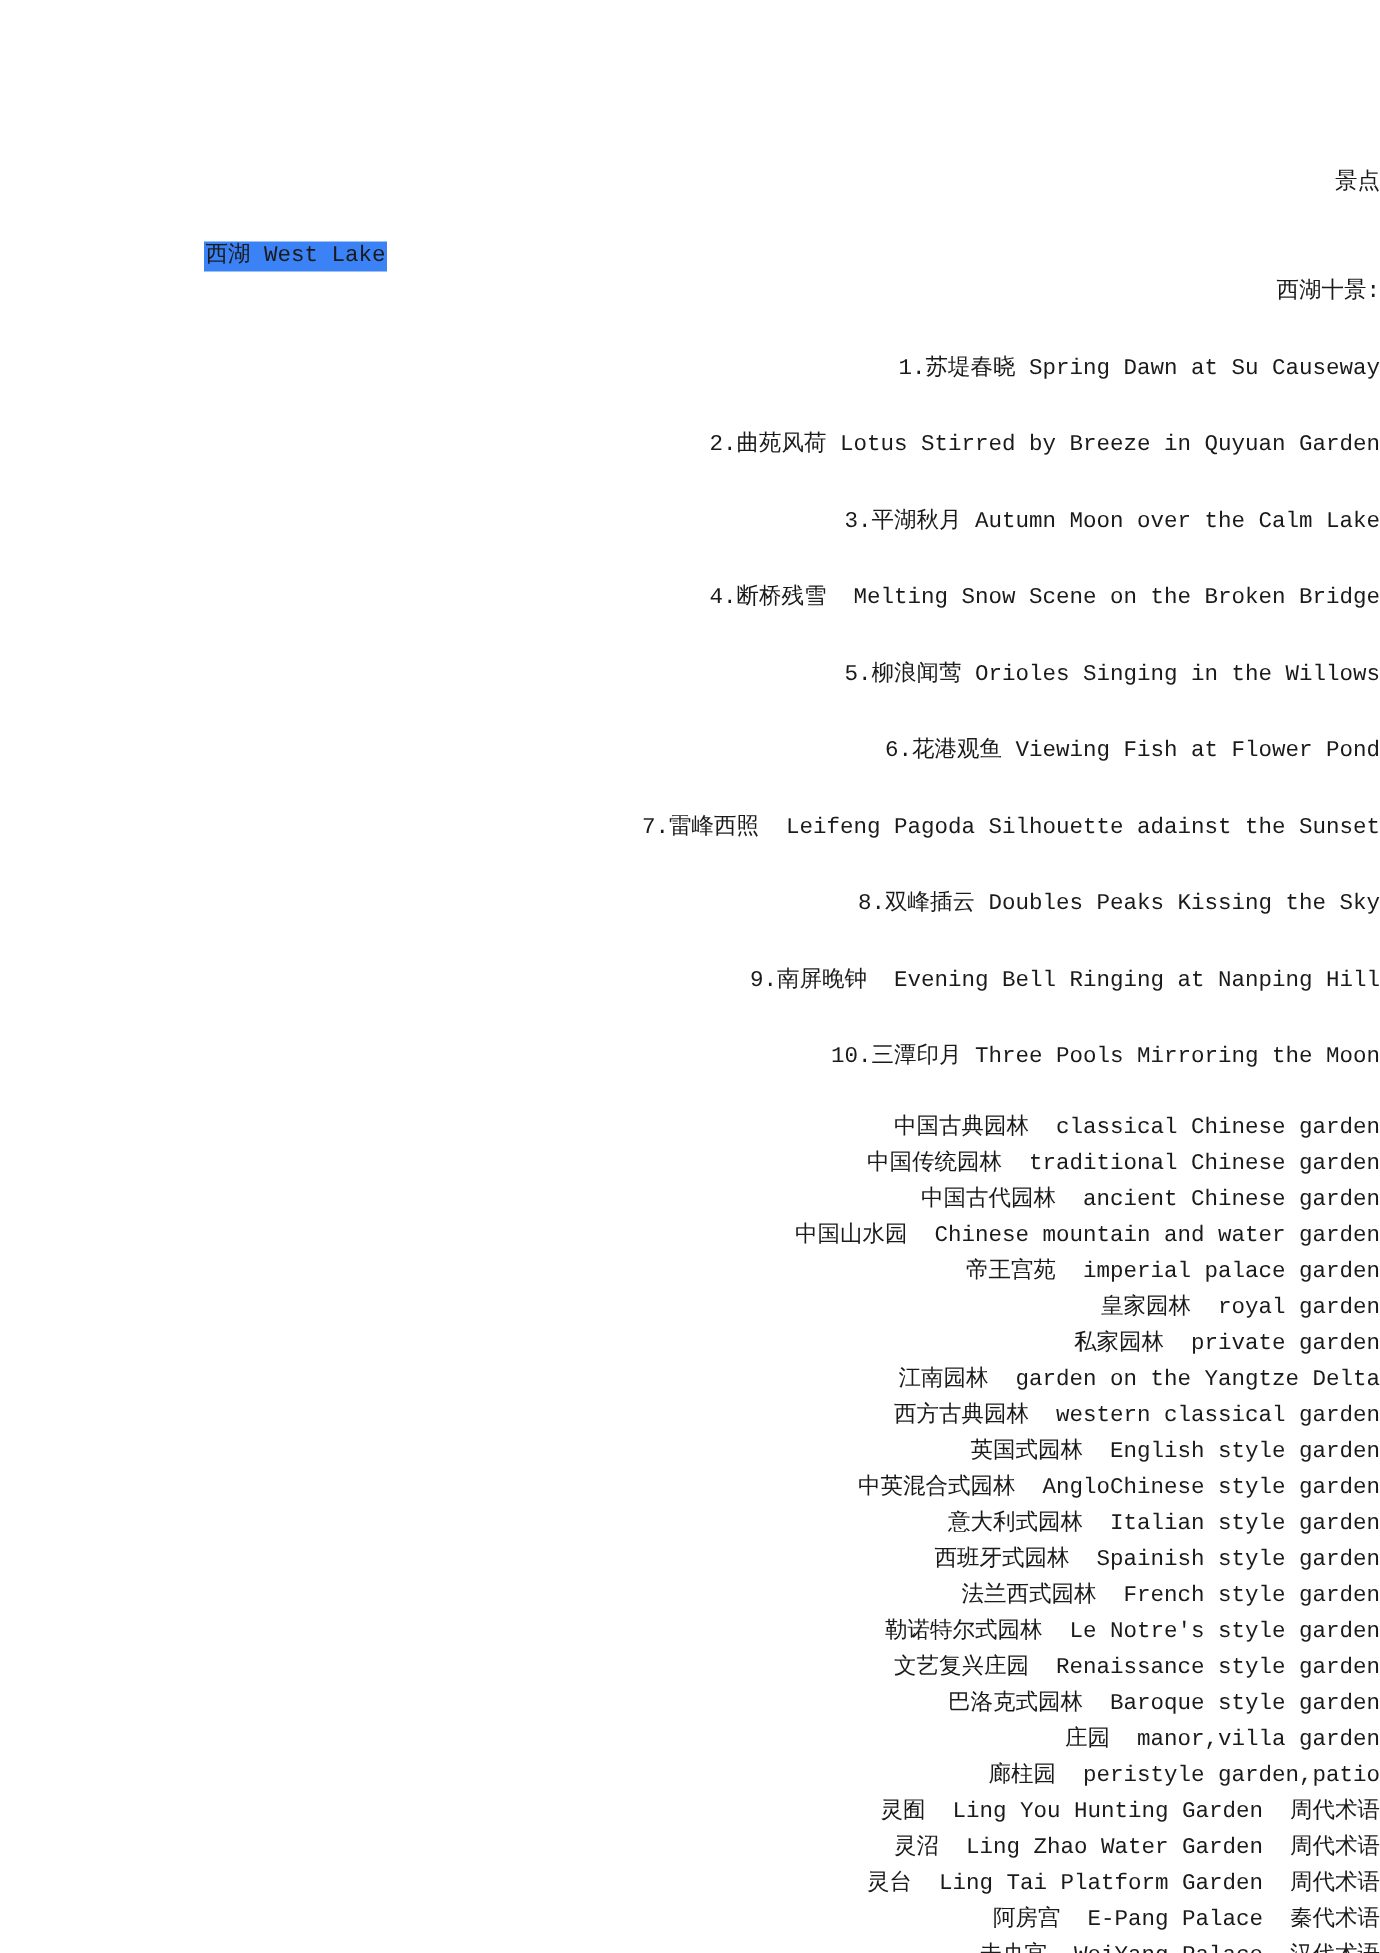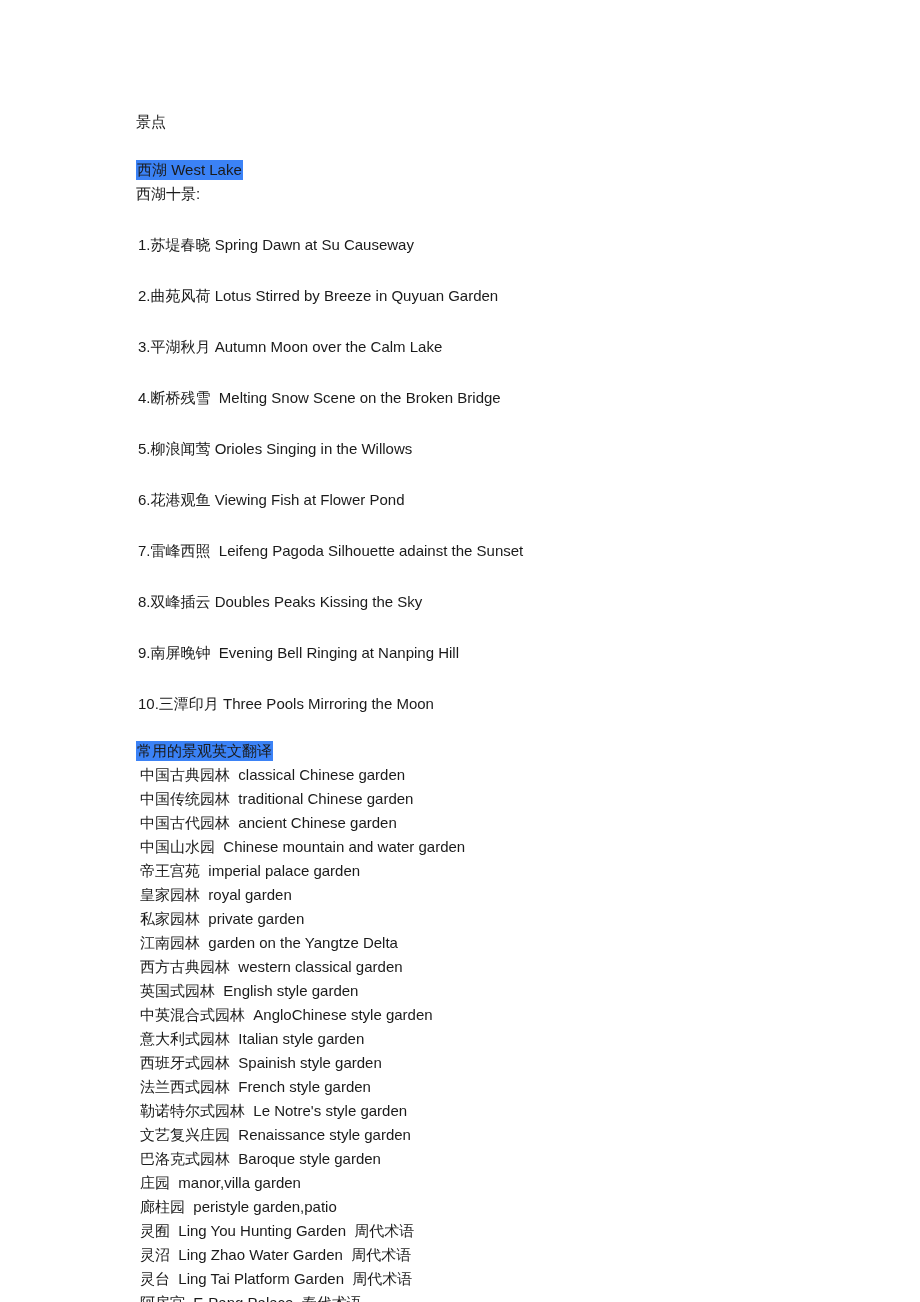--- a/index.html
+++ b/index.html
@@ -51,21 +51,22 @@
     padding: 1px 1px 2px 1px;
   }
   .list-numbered .doc-line {
     padding-left: 2px;
     margin-top: 27px;
   }
   .list-indent .doc-line {
     padding-left: 4px;
   }
   .cn {
-    font-family: Liberation Sans, sans-serif;
+    font-family: Liberation Mono, monospace;
+    text-align: right;
   }
 </style>
 </head>
 <body>
 
 <div class="page">
 
   <div class="doc-title cn">景点</div>
 
   <div class="spacer"></div>
@@ -83,21 +84,20 @@
       <div class="doc-line cn">7.雷峰西照  Leifeng Pagoda Silhouette adainst the Sunset</div>
       <div class="doc-line cn">8.双峰插云 Doubles Peaks Kissing the Sky</div>
       <div class="doc-line cn">9.南屏晚钟  Evening Bell Ringing at Nanping Hill</div>
       <div class="doc-line cn">10.三潭印月 Three Pools Mirroring the Moon</div>
     </div>
   </div>
 
   <div class="spacer-sm"></div>
 
   <div>
-    <div class="section-heading"><span class="hl cn">常用的景观英文翻译</span></div>
     <div class="list-indent">
       <div class="doc-line cn">中国古典园林  classical Chinese garden</div>
       <div class="doc-line cn">中国传统园林  traditional Chinese garden</div>
       <div class="doc-line cn">中国古代园林  ancient Chinese garden</div>
       <div class="doc-line cn">中国山水园  Chinese mountain and water garden</div>
       <div class="doc-line cn">帝王宫苑  imperial palace garden</div>
       <div class="doc-line cn">皇家园林  royal garden</div>
       <div class="doc-line cn">私家园林  private garden</div>
       <div class="doc-line cn">江南园林  garden on the Yangtze Delta</div>
       <div class="doc-line cn">西方古典园林  western classical garden</div>

